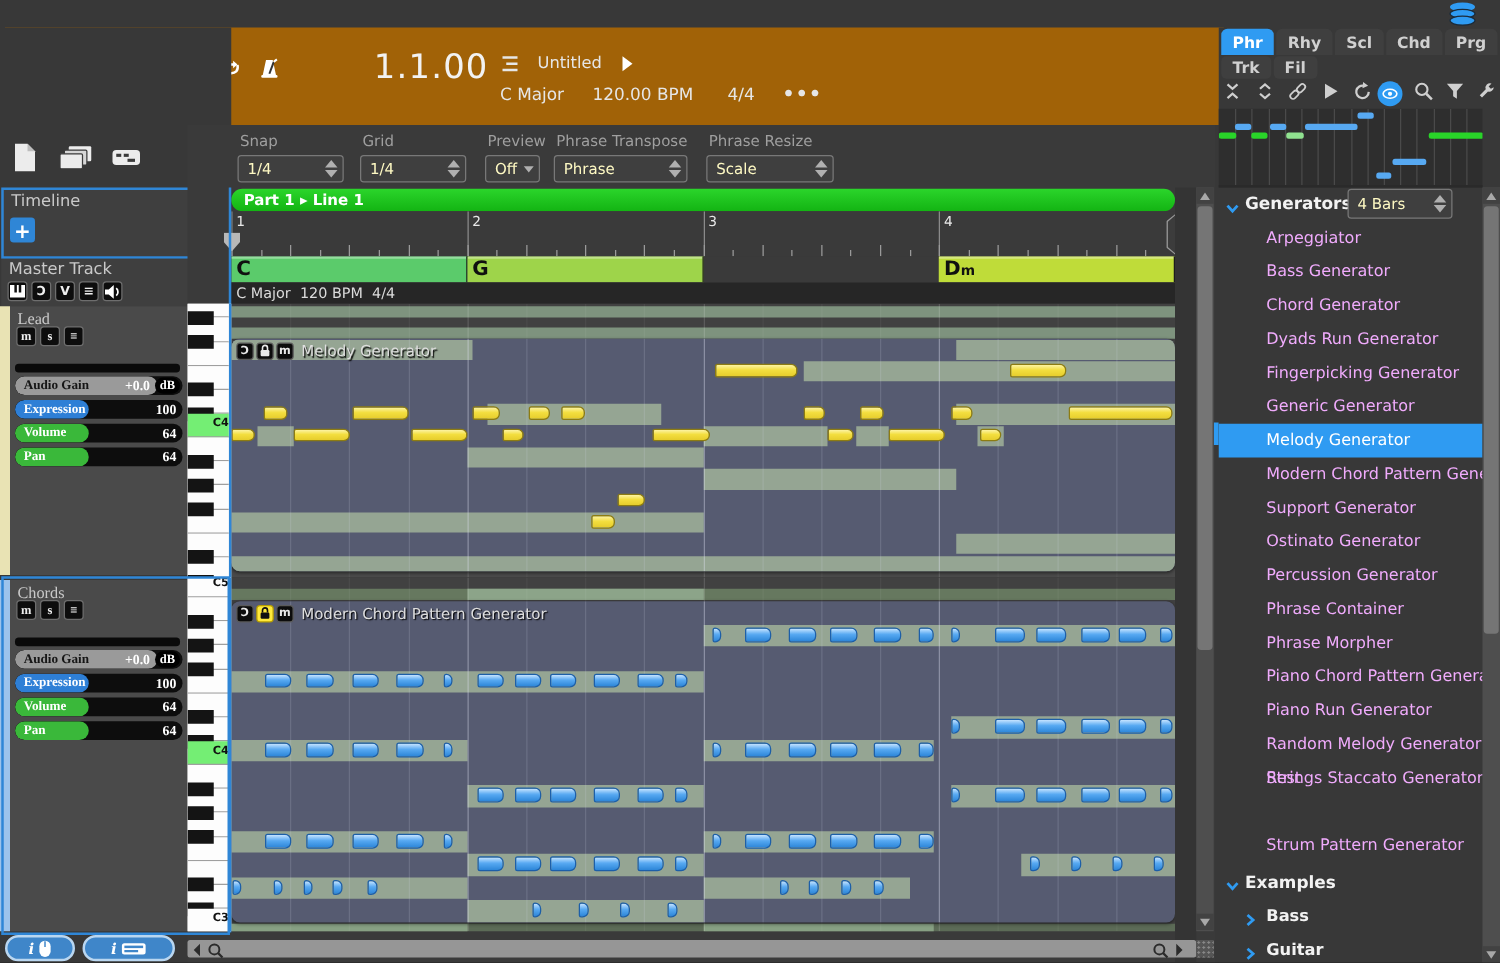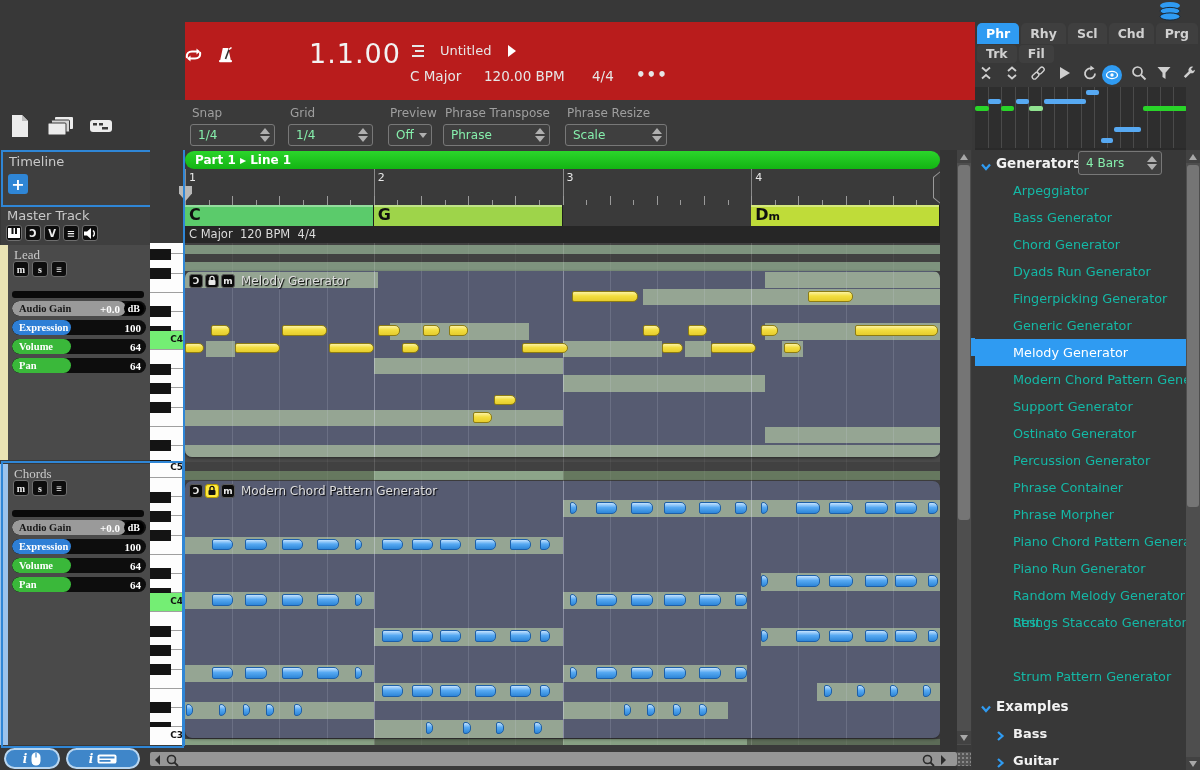--- a/index.html
+++ b/index.html
@@ -2,27 +2,27 @@
 <html><head>
 <meta charset="utf-8">
 <style>
   html,body{margin:0;padding:0;background:#222;}
   #app{position:relative;width:1200px;height:770px;background:#383838;overflow:hidden;
        font-family:"DejaVu Sans","Liberation Sans",sans-serif;-webkit-font-smoothing:antialiased;}
   .abs{position:absolute;}
   #menubar{position:absolute;left:0;top:0;width:1200px;height:22px;background:#262626;display:flex;align-items:flex-end;}
   .mtab{height:19px;line-height:19px;padding:0 12px;font-size:12px;font-weight:bold;color:#e4e4e4;cursor:default;}
   .mtab.active{background:#3da0f0;color:#0a0a0a;border-radius:5px 5px 0 0;}
-  #headerbar{position:absolute;left:14px;top:22px;width:975px;height:78px;background:#b91c1c;}
+  #headerbar{position:absolute;left:4px;top:22px;width:975px;height:78px;background:#a16207;}
   .tbtn{width:27px;height:30px;display:flex;align-items:center;justify-content:center;}
   .pos{font-size:27px;color:#f2f2f2;letter-spacing:1px;}
   .h13{font-size:13px;color:#e6e6e6;}
   .leftlbl{font-size:12px;color:#9f9f9f;}
   .ddbox{position:absolute;height:22px;background:#3f3f3f;border:1px solid #787878;border-radius:3px;
-         color:#86efac;font-size:12px;display:flex;align-items:center;padding-left:7px;box-sizing:border-box;}
+         color:#fef9c3;font-size:12px;display:flex;align-items:center;padding-left:7px;box-sizing:border-box;}
   .spinner{position:absolute;right:4px;top:3px;display:flex;flex-direction:column;gap:2px;}
   .tri-up{width:0;height:0;border-left:5px solid transparent;border-right:5px solid transparent;border-bottom:6px solid #b0b0b0;}
   .tri-dn{width:0;height:0;border-left:5px solid transparent;border-right:5px solid transparent;border-top:6px solid #b0b0b0;}
   .tri-dn.sm{border-left-width:4px;border-right-width:4px;border-top-width:5px;}
   #partbar{position:absolute;left:185px;top:151px;width:755px;height:18px;background:linear-gradient(#2bd52b,#13b413);
            border-radius:9px;color:#fff;font-size:12px;font-weight:bold;line-height:18px;padding-left:10px;box-sizing:border-box;}
   #ruler{position:absolute;left:185px;top:169px;width:755px;height:36px;background:#3a3a3a;overflow:hidden;}
   .barnum{position:absolute;top:2px;font-size:11px;color:#e8e8e8;}
   .tick{position:absolute;bottom:0;width:1px;background:#9a9a9a;}
   .chordblk{position:absolute;top:0;height:21px;box-sizing:border-box;border-right:1px solid #1d1d1d;
@@ -54,21 +54,21 @@
   .slider{position:absolute;left:4px;width:134px;height:15px;background:#0d0d0d;border-radius:8px;overflow:hidden;display:flex;align-items:center;}
   .spill{position:absolute;left:0;top:0;height:15px;border-radius:8px;display:flex;align-items:center;padding-left:7px;
          font-size:10.5px;font-weight:bold;box-sizing:border-box;}
   .sval{position:absolute;right:5px;font-size:11px;font-weight:bold;color:#fff;}
   .schip{position:absolute;right:2px;top:1px;height:13px;background:#000;border-radius:7px;color:#fff;font-size:10px;
          font-weight:bold;padding:0 4px;line-height:13px;}
   .rp-tab{height:21px;line-height:21px;padding:0 9px;background:#3f3f3f;border-radius:5px 5px 0 0;color:#d0d0d0;
           font-size:12.5px;font-weight:bold;}
   .rp-tab.active{background:#2f9bf2;color:#fff;}
   .gitem{position:absolute;left:975px;width:211px;height:27px;line-height:27px;padding-left:38px;font-size:12.8px;
-         color:#14b8a6;white-space:nowrap;overflow:hidden;box-sizing:border-box;}
+         color:#f0abfc;white-space:nowrap;overflow:hidden;box-sizing:border-box;}
   .gitem.sel{background:#2f9bf2;color:#fff;}
   .ghead{position:absolute;left:975px;width:211px;height:27px;line-height:27px;font-size:13.5px;font-weight:bold;color:#f2f2f2;}
   .sb{background:#4e4e4e;}
   .sbthumb{background:#757575;border-radius:3px;}
   .sbbtn{background:#424242;display:flex;align-items:center;justify-content:center;}
   .arr-up{width:0;height:0;border-left:4px solid transparent;border-right:4px solid transparent;border-bottom:6px solid #a8a8a8;}
   .arr-dn{width:0;height:0;border-left:4px solid transparent;border-right:4px solid transparent;border-top:6px solid #a8a8a8;}
   .pill{position:absolute;height:21px;background:#3f86c9;border:2px solid #b9d6f0;border-radius:12px;display:flex;
         align-items:center;justify-content:center;gap:4px;color:#fff;font-weight:bold;font-size:12px;box-sizing:border-box;}
 </style>

